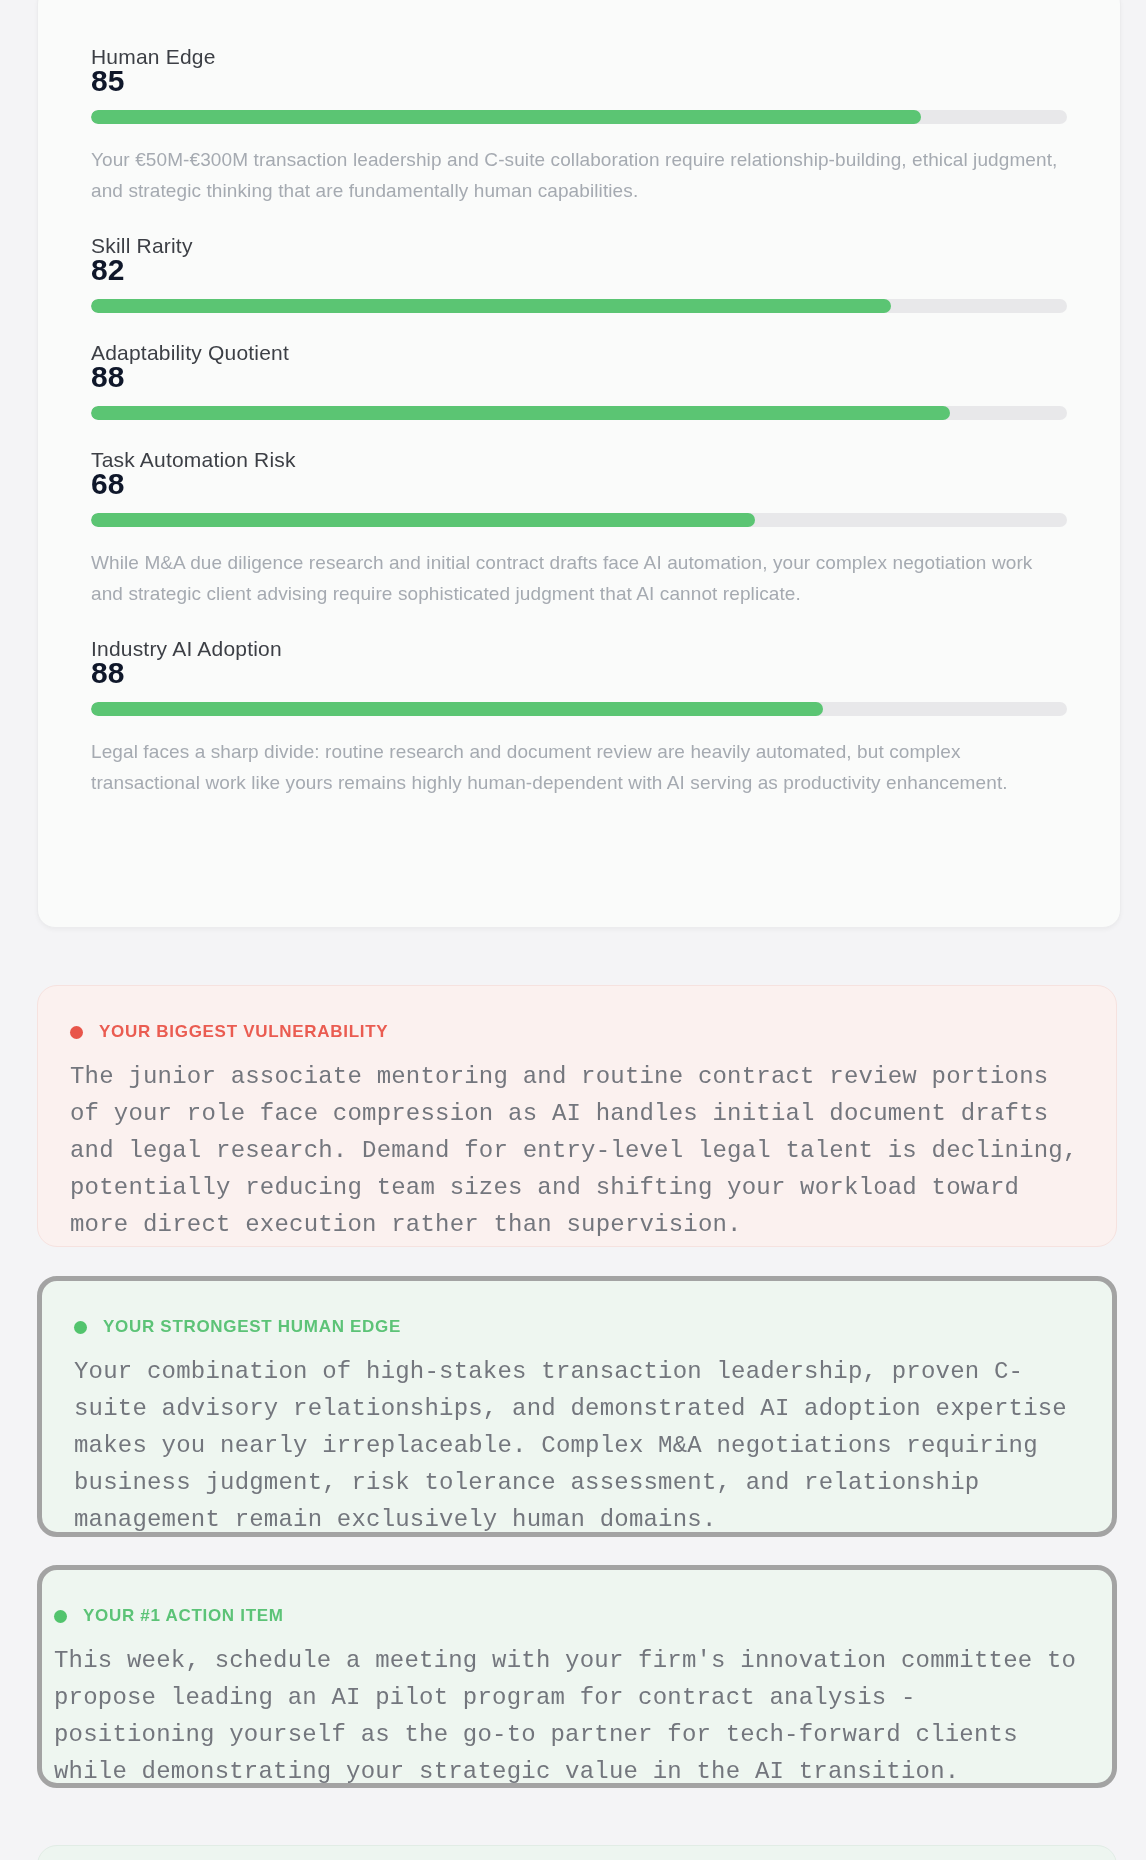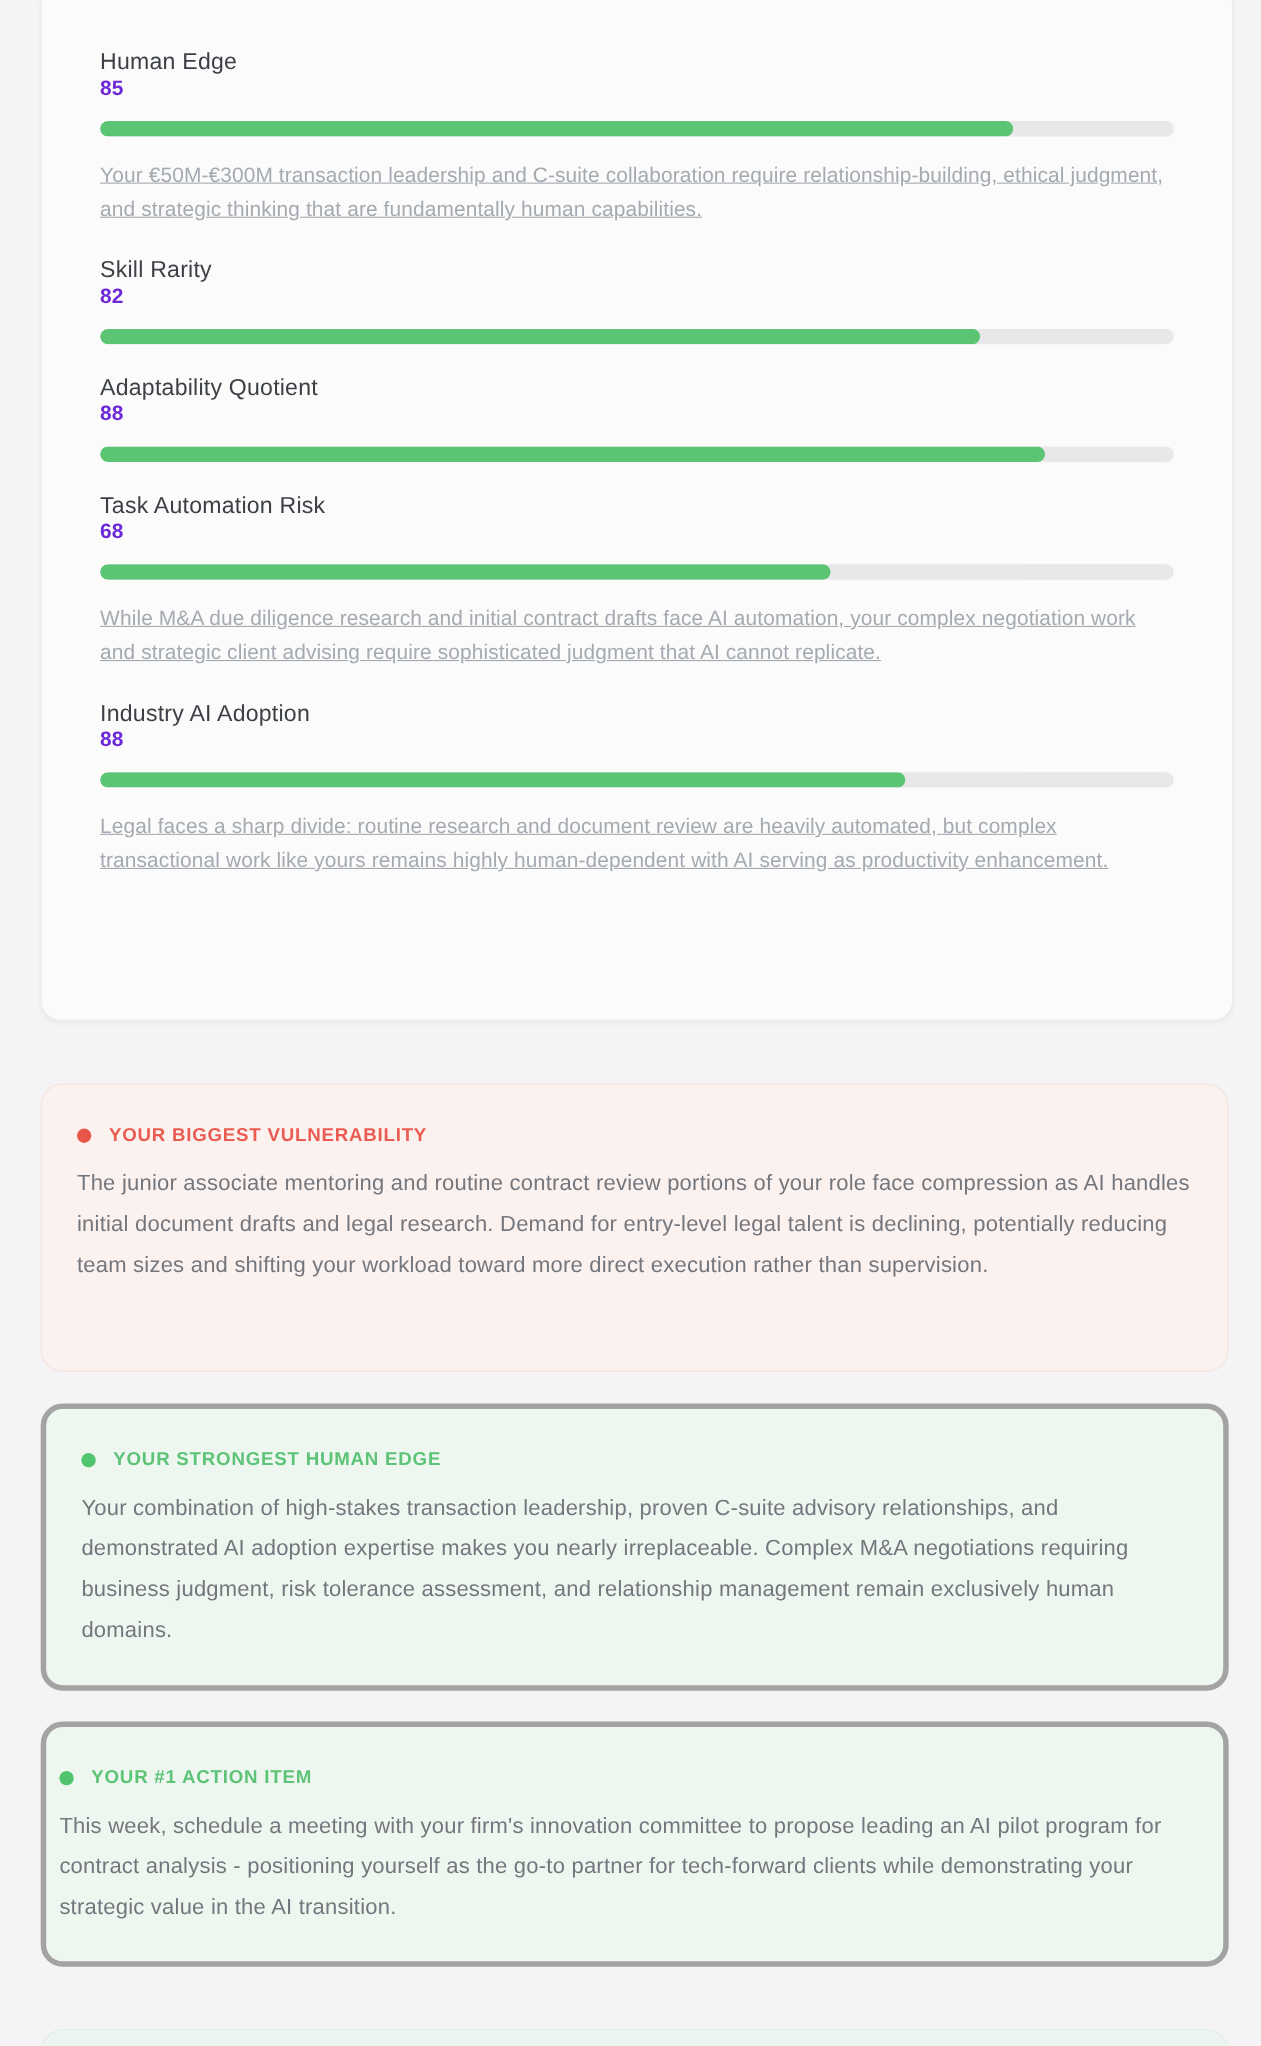--- a/index.html
+++ b/index.html
@@ -40,44 +40,43 @@
     margin-bottom: 17px;
     flex-direction: column;
   }
   .metric-label {
     font-size: 21px;
     font-weight: 500;
     color: #3c3f45;
     letter-spacing: 0.2px;
   }
   .metric-score {
-    font-size: 19px;
+    font-size: 30px;
     font-weight: 700;
-    color: #6d28d9;
+    color: #0f172a;
   }
   .track {
     height: 14px;
     background: #e8e8ea;
     border-radius: 7px;
     overflow: hidden;
     margin-bottom: 20px;
   }
   .fill {
     height: 100%;
     width: 0;
     background: #5bc573;
     border-radius: 7px;
   }
   .metric-desc {
     margin: 0;
     font-size: 19px;
     line-height: 31px;
     color: #a5aab1;
     letter-spacing: 0.1px;
-    text-decoration: underline;
   }
 
   
   .callout {
     position: absolute;
     left: 37px;
     width: 1080px;
     box-sizing: border-box;
     border-radius: 20px;
     padding: 36px 32px 30px 32px;
@@ -111,24 +110,25 @@
   .success .dot { background: #52c46d; }
   .callout-title {
     font-size: 17px;
     font-weight: 700;
     letter-spacing: 0.7px;
   }
   .danger .callout-title { color: #ea5c51; text-align: center; }
   .success .callout-title { color: #5cc377; }
   .callout-body {
     margin: 0;
-    font-size: 20px;
+    font-size: 24px;
     line-height: 37px;
     color: #73767d;
     letter-spacing: 0.2px;
+    font-family: Liberation Mono, monospace;
   }
 
   
   .stub {
     position: absolute;
     left: 37px;
     top: 1845px;
     width: 1080px;
     height: 120px;
     box-sizing: border-box;

